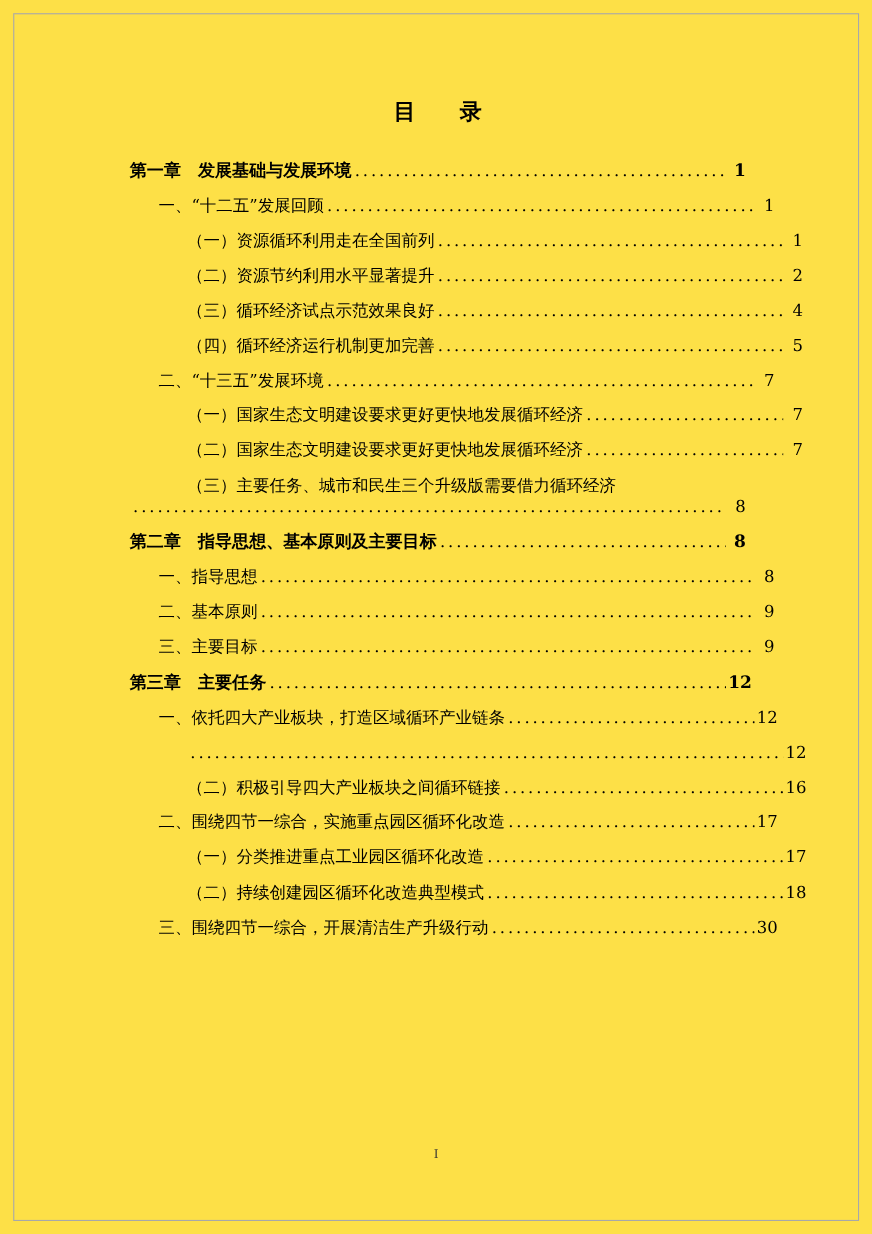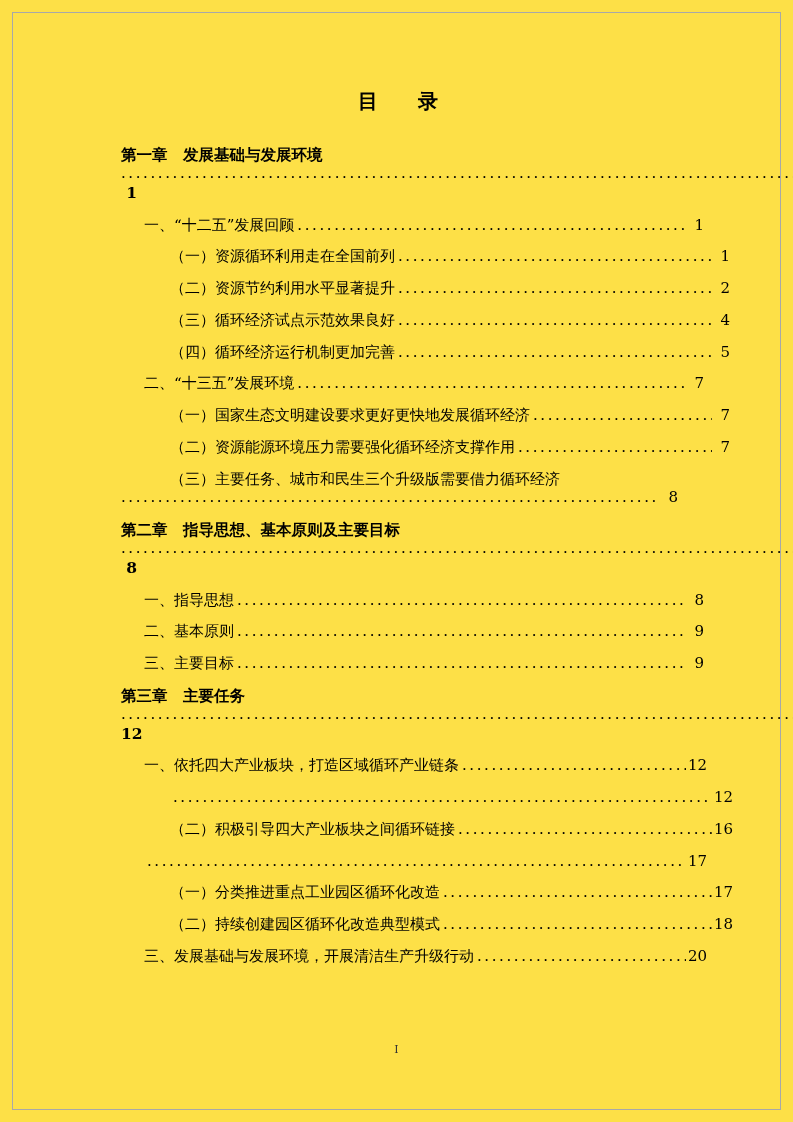--- a/index.html
+++ b/index.html
@@ -75,21 +75,20 @@
     min-width: 16px;
   }
   
   .lvl-1 .toc-label,
   .lvl-1 .toc-page {
     font-weight: bold;
     font-size: 15.5px;
   }
   .lvl-1 {
     margin-left: 0px;
-    flex-direction: column;
   }
   .lvl-2 {
     margin-left: 26px;
   }
   .lvl-3 {
     margin-left: 52px;
   }
   .toc-entry.wrap {
     display: block;
   }
@@ -162,21 +161,21 @@
           <span class="toc-label">二、“十三五”发展环境</span>
           <span class="toc-dots">........................................................................................................................</span>
           <span class="toc-page">7</span>
         </div>
         <div class="toc-entry lvl-3">
           <span class="toc-label">（一）国家生态文明建设要求更好更快地发展循环经济</span>
           <span class="toc-dots">........................................................................................................................</span>
           <span class="toc-page">7</span>
         </div>
         <div class="toc-entry lvl-3">
-          <span class="toc-label">（二）资源能源环境压力需要强化循环经济支撑作用</span>
+          <span class="toc-label">（二）国家生态文明建设要求更好更快地发展循环经济</span>
           <span class="toc-dots">........................................................................................................................</span>
           <span class="toc-page">7</span>
         </div>
         <div class="toc-entry lvl-3 wrap">
           <span class="wrap-first">（三）主要任务、城市和民生三个升级版需要借力循环经济</span>
           <span class="wrap-second">
             <span class="toc-dots">........................................................................................................................</span>
             <span class="toc-page">8</span>
           </span>
         </div>
@@ -213,35 +212,36 @@
         <div class="toc-entry lvl-3">
           <span class="toc-dots">........................................................................................................................</span>
           <span class="toc-page">12</span>
         </div>
         <div class="toc-entry lvl-3">
           <span class="toc-label">（二）积极引导四大产业板块之间循环链接</span>
           <span class="toc-dots">........................................................................................................................</span>
           <span class="toc-page">16</span>
         </div>
         <div class="toc-entry lvl-2">
+          <span class="toc-label">二、围绕四节一综合，实施重点园区循环化改造</span>
           <span class="toc-dots">........................................................................................................................</span>
           <span class="toc-page">17</span>
         </div>
         <div class="toc-entry lvl-3">
           <span class="toc-label">（一）分类推进重点工业园区循环化改造</span>
           <span class="toc-dots">........................................................................................................................</span>
           <span class="toc-page">17</span>
         </div>
         <div class="toc-entry lvl-3">
           <span class="toc-label">（二）持续创建园区循环化改造典型模式</span>
           <span class="toc-dots">........................................................................................................................</span>
           <span class="toc-page">18</span>
         </div>
         <div class="toc-entry lvl-2">
-          <span class="toc-label">三、发展基础与发展环境，开展清洁生产升级行动</span>
-          <span class="toc-dots">........................................................................................................................</span>
-          <span class="toc-page">20</span>
+          <span class="toc-label">三、围绕四节一综合，开展清洁生产升级行动</span>
+          <span class="toc-dots">........................................................................................................................</span>
+          <span class="toc-page">30</span>
         </div>
       </div>
   </div>
 
   <div class="footer-num">I</div>
 </div>
 
 </body></html>

